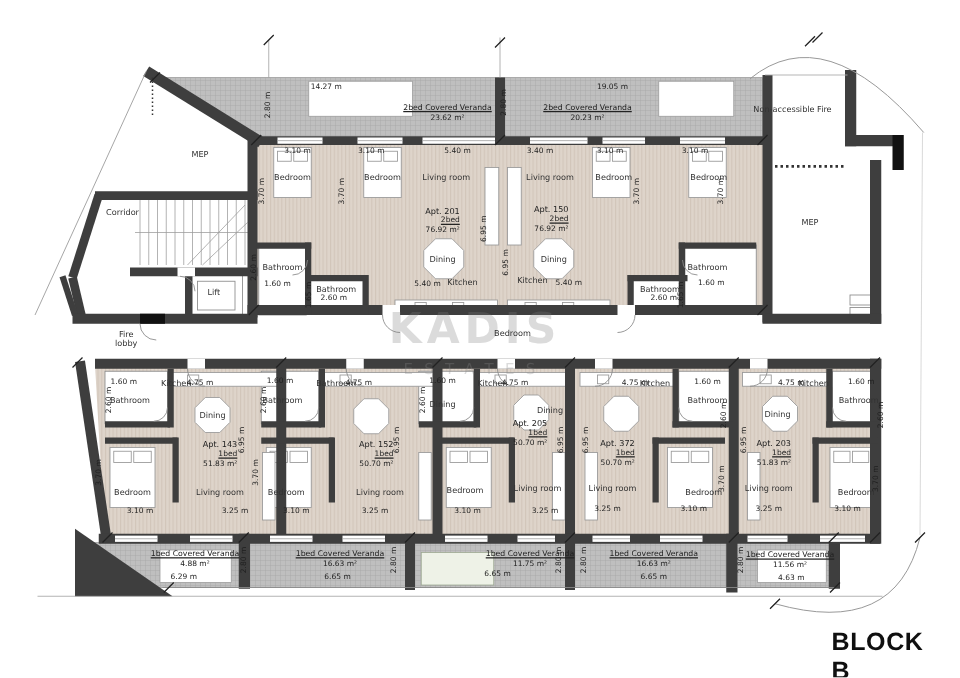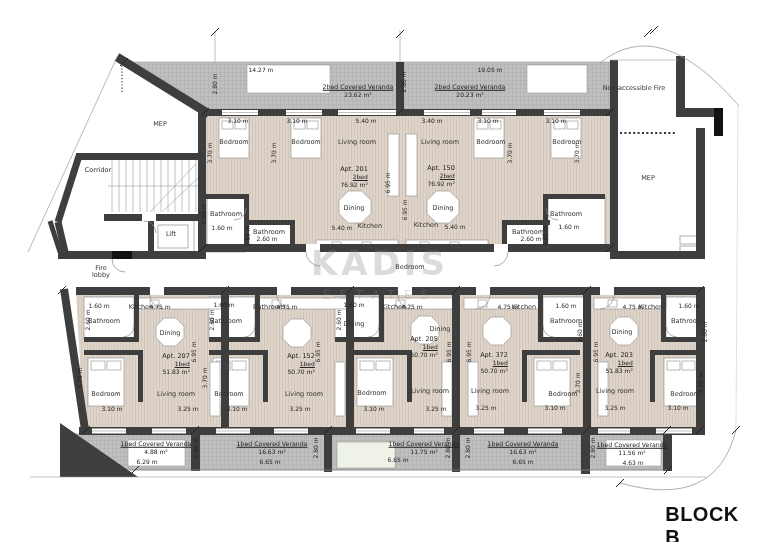--- a/index.html
+++ b/index.html
@@ -401,21 +401,21 @@
         <div class="aid">Apt. 201</div>
         <div class="atype">2bed</div>
         <div class="aarea">76.92 m²</div>
       </div>
       <div class="apt" style="left: 441px; top: 176px;">
         <div class="aid">Apt. 150</div>
         <div class="atype">2bed</div>
         <div class="aarea">76.92 m²</div>
       </div>
       <div class="apt" style="left: 176px; top: 364px;">
-        <div class="aid">Apt. 207</div>
+        <div class="aid">Apt. 143</div>
         <div class="atype">1bed</div>
         <div class="aarea">51.83 m²</div>
       </div>
       <div class="apt" style="left: 301px; top: 364px;">
         <div class="aid">Apt. 152</div>
         <div class="atype">1bed</div>
         <div class="aarea">50.70 m²</div>
       </div>
       <div class="apt" style="left: 424px; top: 347px;">
         <div class="aid">Apt. 205</div>

